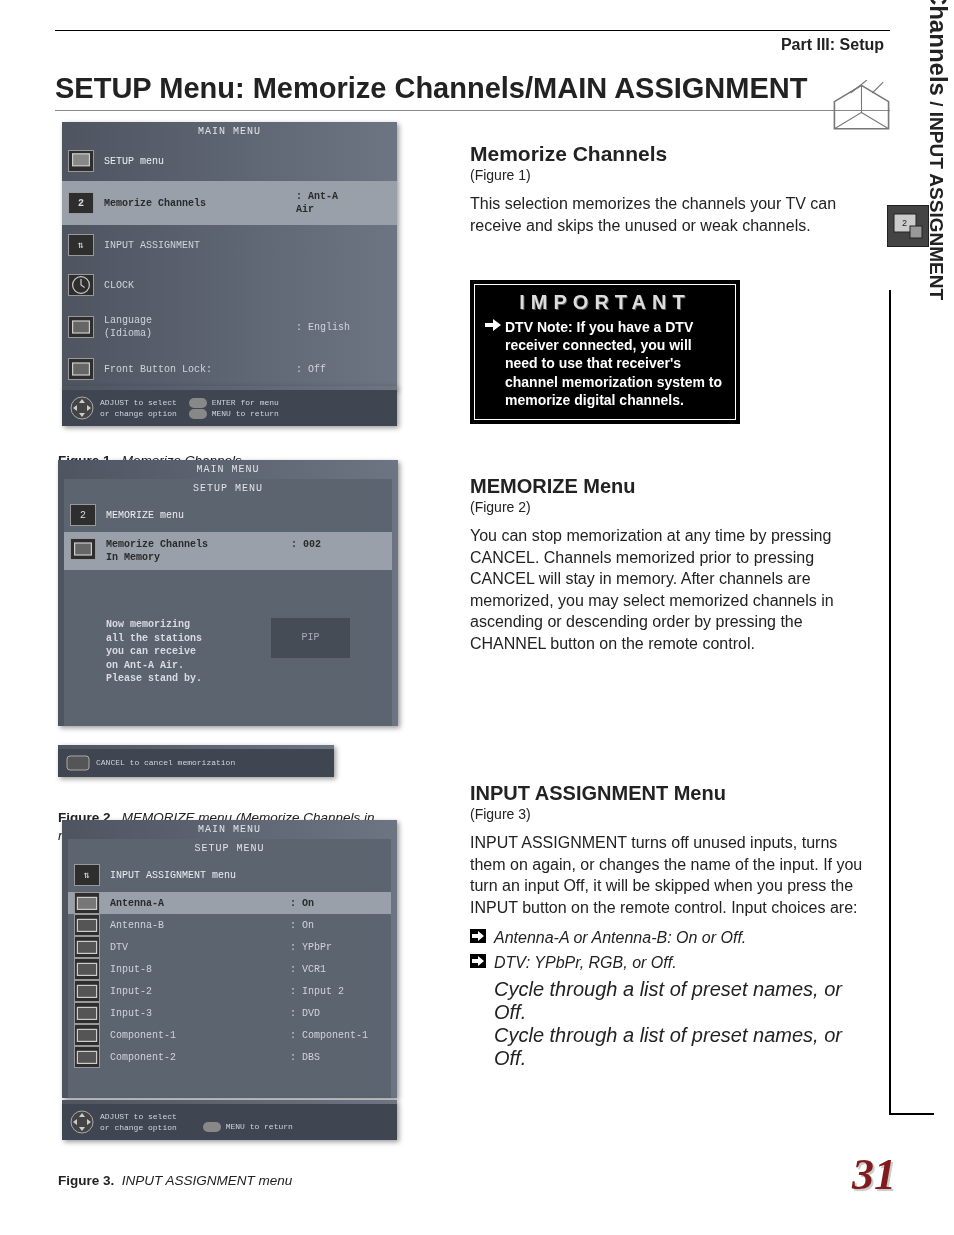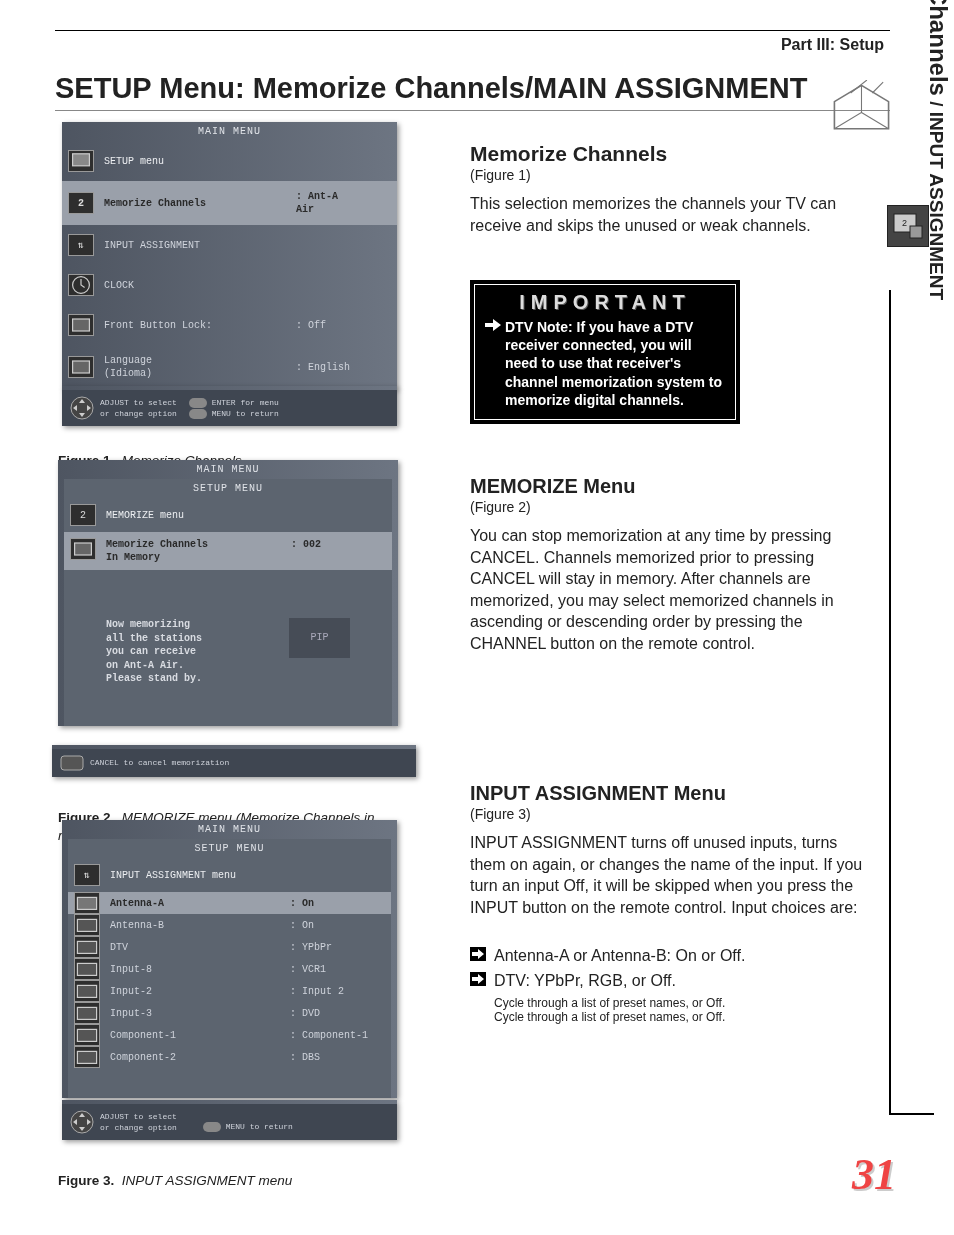--- a/index.html
+++ b/index.html
@@ -59,21 +59,21 @@
       font-family: Arial, sans-serif;
     }
     .sidebar-text .sub { font-size: 19px; }
 
     
     .page-number {
       position: absolute;
       bottom: 35px; right: 58px;
       font-size: 44px; font-style: italic; font-weight: bold;
       font-family: "Times New Roman", serif;
-      color: #ef4444;
+      color: #7f1d1d;
       text-shadow: 2px 2px 0 #ccc;
     }
 
     
     .osd-panel {
       position: absolute;
       width: 335px;
       background: linear-gradient(to right, #4e5561, #6d7582);
       color: #cfd3db;
       font-family: "Courier New", monospace;
@@ -123,21 +123,21 @@
     }
     .osd-footer .dpad {
       width: 24px; height: 24px;
       flex-shrink: 0;
     }
     .osd-footer .ftxt { line-height: 1.4; white-space: pre; }
     .osd-footer .fbtn {
       display:inline-block; width:18px; height:10px; background:#888; border-radius:5px; vertical-align:middle;
     }
     .osd-pip {
-      float:right; width:61px; height:40px; background:#464c56; color:#aab; text-align:center; line-height:40px; margin-left:10px;
+      float:right; width:79px; height:40px; background:#464c56; color:#aab; text-align:center; line-height:40px; margin-left:10px;
     }
     .osd-note { padding: 8px 42px 12px 42px; font-size:10px; line-height:1.35; display:flex; }
     .osd-note .txt { flex:1; white-space: pre-line; font-family: "Courier New", monospace; font-weight: bold; color:#d9dce2; }
 
     
     .figcap {
       position: absolute;
       font-size: 13.5px;
       font-family: Arial, sans-serif;
       font-style: italic;
@@ -152,25 +152,25 @@
       left: 470px;
       width: 395px;
       font-family: Arial, sans-serif;
     }
     .rc h2 {
       font-size: 21px; font-weight: bold; margin-bottom: 1px;
     }
     .rc h2.upper { font-size: 20px; }
     .rc .ref { font-size: 14px; margin-bottom: 10px; }
     .rc p { font-size: 16px; line-height: 1.35; }
-    .rc .list { margin-top: 28px; }
+    .rc .list { margin-top: 10px; font-style: italic; }
     .rc .list .item { display: flex; margin: 4px 0; font-size: 16px; line-height:1.3; }
     .rc .list .bullet { width: 24px; flex-shrink:0; }
     .rc .list .itxt { flex:1; }
-    .rc .list .sub { padding-left: 24px; font-size:12px; }
+    .rc .list .sub { padding-left: 24px; font-size:20px; }
 
     
     .important-box {
       width: 270px;
       background: #000;
       padding: 4px;
     }
     .important-box .inner {
       border: 1px solid #fff;
       padding: 6px 10px 10px 10px;
@@ -257,32 +257,32 @@
       </div>
     <div class="osd-label">CLOCK</div>
     <div class="osd-value"></div>
   </div>
   <div class="osd-row tall">
     <div class="osd-icon">
         <svg viewBox="0 0 20 20">
           <rect x="3" y="5" width="14" height="10" fill="#666" stroke="#ccc"></rect>
         </svg>
       </div>
-    <div class="osd-label">Front Button Lock:</div>
-    <div class="osd-value">: Off</div>
+    <div class="osd-label">Language
+(Idioma)</div>
+    <div class="osd-value">: English</div>
   </div>
   <div class="osd-row tall">
     <div class="osd-icon">
         <svg viewBox="0 0 20 20">
           <rect x="3" y="5" width="14" height="10" fill="#666" stroke="#ccc"></rect>
         </svg>
       </div>
-    <div class="osd-label">Language
-(Idioma)</div>
-    <div class="osd-value">: English</div>
+    <div class="osd-label">Front Button Lock:</div>
+    <div class="osd-value">: Off</div>
   </div>
 </div>
 <div class="osd-panel" style="top:386px; left:62px; padding:0;">
   <div class="osd-footer">
     <div class="dpad"><svg viewBox="0 0 24 24">
           <circle cx="12" cy="12" r="11" fill="#444" stroke="#aaa"></circle>
           <path d="M12 3 L9 7 L15 7 Z M12 21 L9 17 L15 17 Z M3 12 L7 9 L7 15 Z M21 12 L17 9 L17 15 Z" fill="#ccc"></path>
         </svg></div>
     <div class="ftxt"><span>ADJUST to select</span>
 <span>or change option</span></div>
@@ -319,21 +319,21 @@
       <div class="txt">Now memorizing
 all the stations
 you can receive
 on Ant-A Air.
 Please stand by.</div>
       <div class="osd-pip">PIP</div>
     </div>
     <div style="height:28px;"></div>
   </div>
 </div>
-<div class="osd-panel" style="top:745px; left:52px; width:364px;text-align:center;">
+<div class="osd-panel" style="top:745px; left:58px; width:276px;text-align:center;">
   <div class="osd-footer">
     <div style="width:24px;height:16px;"><svg viewBox="0 0 24 16">
           <rect x="1" y="1" width="22" height="14" rx="3" fill="#555" stroke="#aaa"></rect>
         </svg></div>
     <div class="ftxt">CANCEL to cancel memorization</div>
   </div>
 </div>
 <div class="figcap" style="top:780px; left:58px; width:350px; line-height:1.3;">
   <b>Figure 2.</b>&nbsp;&nbsp;<em>MEMORIZE menu (Memorize Channels in memory)</em>
 </div>

